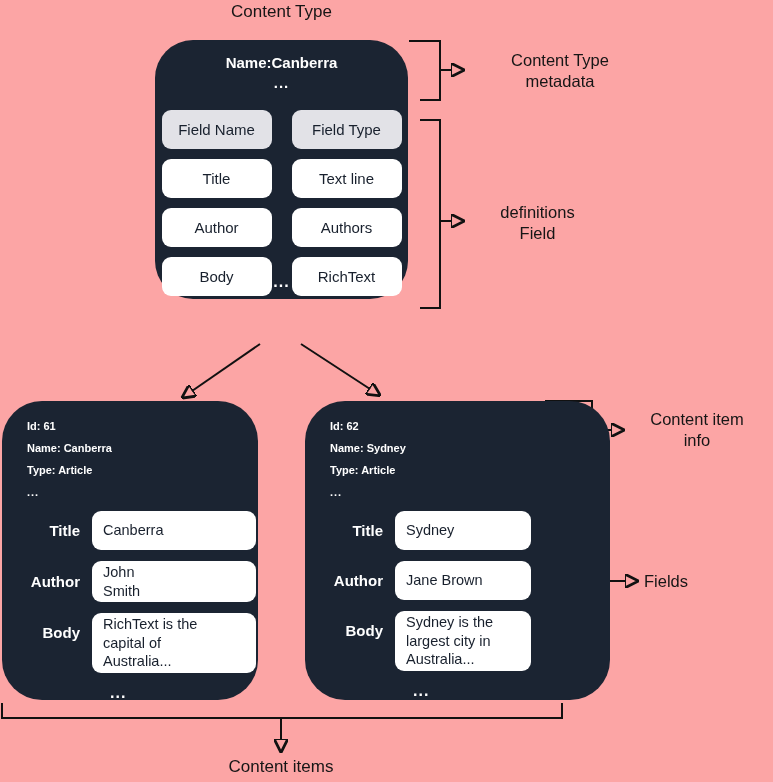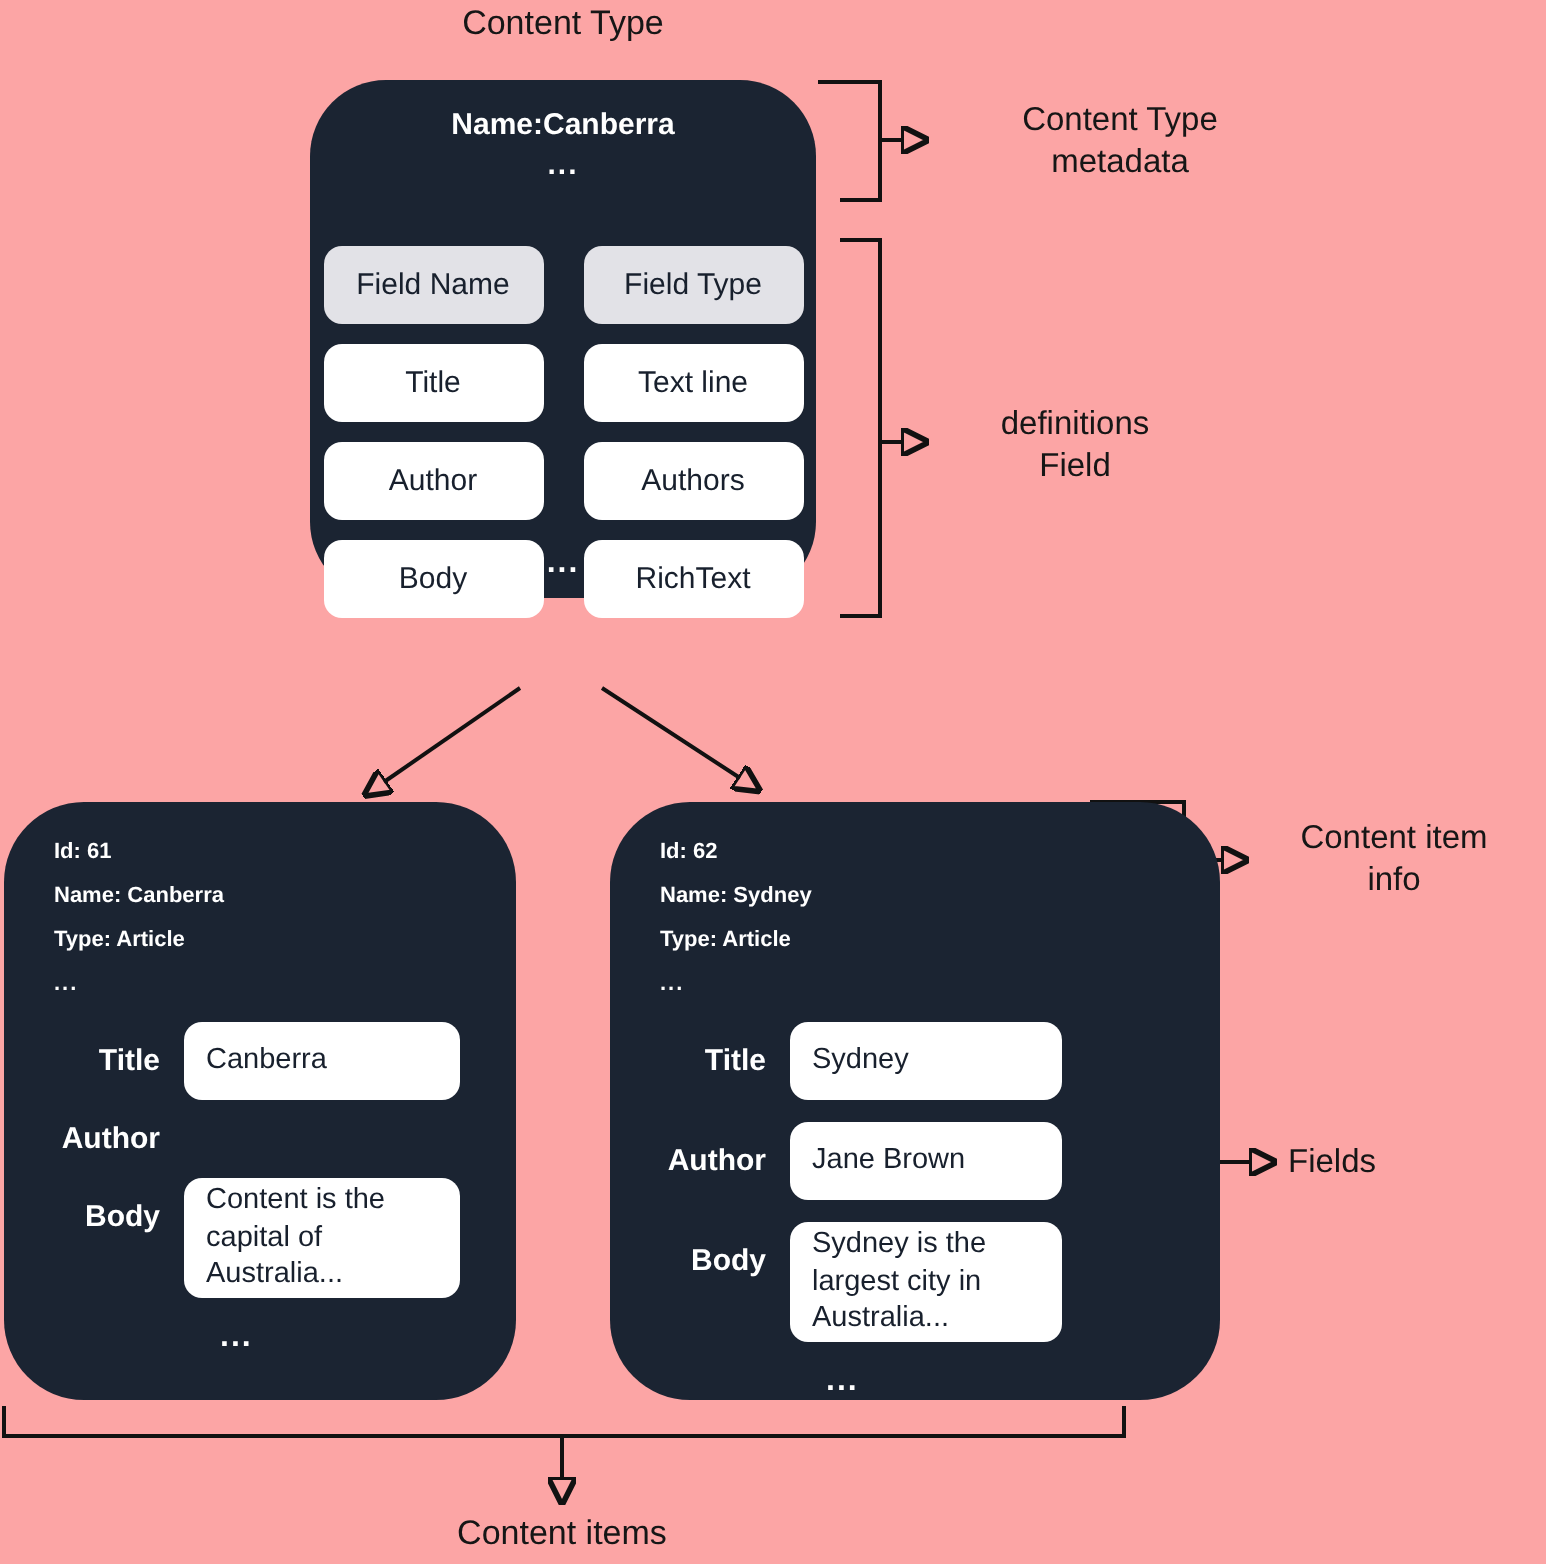--- a/index.html
+++ b/index.html
@@ -20,21 +20,21 @@
     font-size:17px;font-weight:500;color:var(--ink);
   }
   
   .ct-card{
     position:absolute;left:155px;top:40px;width:253px;height:259px;
     background:var(--card-bg);border-radius:38px;color:var(--on-card);
   }
   .ct-meta{padding-top:13px;text-align:center;font-weight:600;font-size:15px;line-height:20px;}
   .ct-meta .more{font-weight:700;letter-spacing:1px;}
   .ct-grid{
-    position:absolute;left:0;right:0;top:83px;margin:0 auto;width:240px;
+    position:absolute;left:0;right:0;top:70px;margin:0 auto;width:240px;
     display:grid;grid-template-columns:110px 110px;column-gap:20px;row-gap:10px;
   }
   .pill{
     height:39px;border-radius:9px;background:var(--pill);color:#18202d;
     display:flex;align-items:center;justify-content:center;font-size:15px;
   }
   .pill.header{background:var(--header-pill);}
   .ct-ellipsis{
     position:absolute;left:0;right:0;bottom:8px;text-align:center;
     font-weight:700;font-size:16px;letter-spacing:1px;
@@ -50,21 +50,21 @@
   .item-info .more{font-weight:700;letter-spacing:1px;}
   .fields-block{position:absolute;left:0;top:110px;width:100%;}
   .field-row{display:flex;align-items:center;margin-bottom:11px;}
   .field-row.align-top{align-items:flex-start;}
   .field-row.align-top .flabel{padding-top:11px;}
   .flabel{
     width:90px;box-sizing:border-box;padding-right:12px;text-align:right;
     font-weight:600;font-size:15px;color:var(--on-card);flex:0 0 90px;
   }
   .vpill{
-    width:138px;box-sizing:border-box;min-height:39px;border-radius:9px;
+    width:164px;box-sizing:border-box;min-height:39px;border-radius:9px;
     background:var(--pill);color:#18202d;display:flex;align-items:center;
     padding:2px 11px;font-size:14.5px;line-height:1.28;white-space:pre-line;
   }
   .item-card.right .vpill{width:136px;}
   .item-ellipsis{margin-left:108px;font-weight:700;font-size:16px;letter-spacing:1px;}
   
   .note{position:absolute;font-size:16.5px;font-weight:500;line-height:21px;color:var(--ink);}
   .note.center{text-align:center;}
   .note-metadata{left:470px;top:50px;width:180px;}
   .note-fielddefs{left:455px;top:202px;width:165px;}
@@ -132,24 +132,26 @@
       <div>Type: Article</div>
       <div class="more">...</div>
     </div>
     <div class="fields-block">
       <div class="field-row">
         <div class="flabel">Title</div>
         <div class="vpill">Canberra</div>
       </div>
       <div class="field-row">
         <div class="flabel">Author</div>
+        <div class="vpill">John
+Smith</div>
       </div>
       <div class="field-row align-top">
         <div class="flabel">Body</div>
-        <div class="vpill">Content is the
+        <div class="vpill">RichText is the
 capital of
 Australia...</div>
       </div>
       <div class="item-ellipsis">...</div>
     </div>
   </div>
 
   <div class="item-card right">
     <div class="item-info">
       <div>Id: 62</div>

